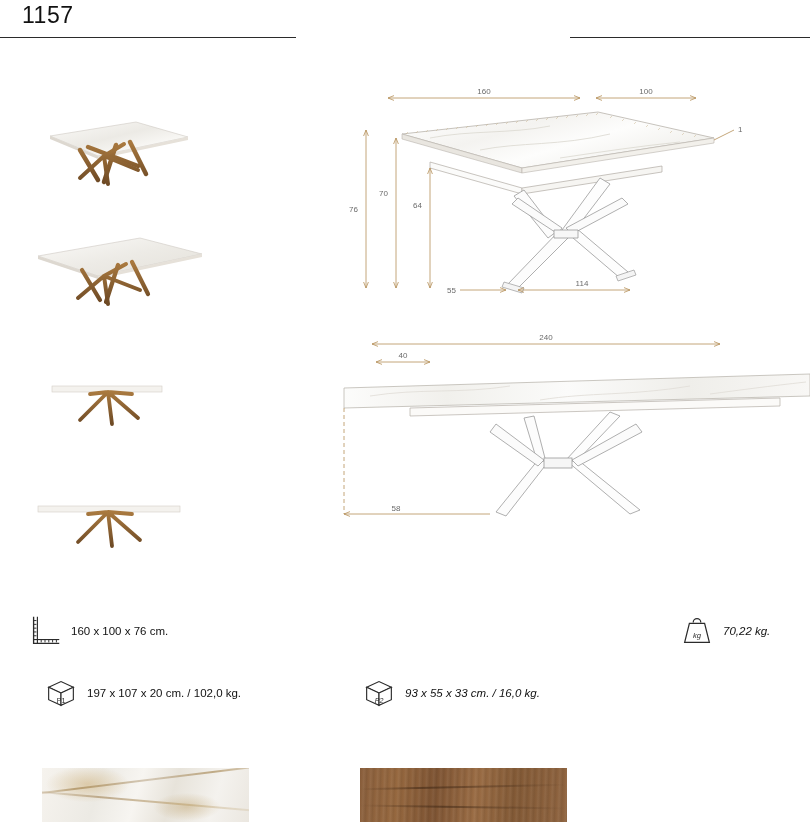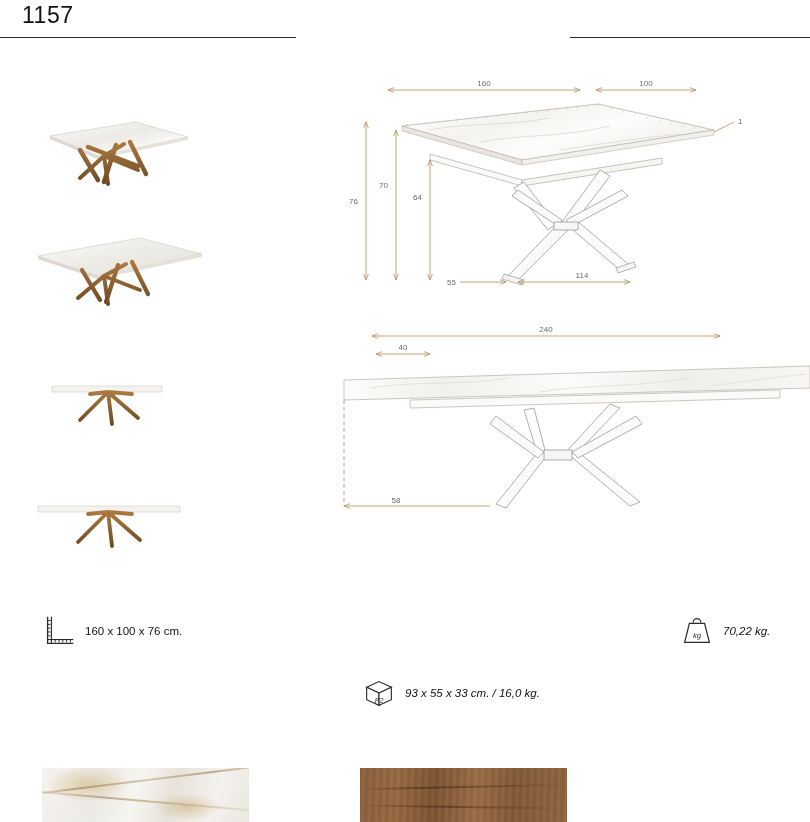--- a/index.html
+++ b/index.html
@@ -62,21 +62,21 @@
     position: absolute;
     width: 200px;
     height: 110px;
   }
   .thumb svg { display: block; }
 
   
   .drawings {
     position: absolute;
     left: 310px;
-    top: 64px;
+    top: 72px;
     width: 500px;
     height: 480px;
   }
 
   
   .specs {
     position: absolute;
     left: 0;
     top: 600px;
     width: 810px;
@@ -94,21 +94,21 @@
     flex: 0 0 38px;
     display: block;
   }
   .spec .txt {
     font-size: 11.5px;
     color: #111;
     white-space: nowrap;
     font-family: "Liberation Sans", sans-serif;
   }
 
-  .spec-dim   { left: 40px;  top: 12px; }
+  .spec-dim   { left: 26px;  top: 12px; }
   .spec-vol   { left: 360px; top: 12px; }
   .spec-wt    { left: 678px; top: 12px; font-style: italic; }
   .spec-p1    { left: 42px;  top: 74px; }
   .spec-p2    { left: 360px; top: 74px; font-style: italic; }
 
   
   .swatches {
     position: absolute;
     left: 0;
     top: 768px;
@@ -396,20 +396,29 @@
 
   <div class="spec spec-wt">
     <svg class="ic" viewBox="0 0 40 40">
       <path d="M16,11 a4,4 0 0 1 8,0" stroke="#2b2b2b" stroke-width="1.3" fill="none"></path>
       <path d="M12,12 L28,12 L33,32 L7,32 Z" fill="#ffffff" stroke="#2b2b2b" stroke-width="1.3"></path>
       <text x="20" y="27" text-anchor="middle" font-size="8" fill="#2b2b2b" font-family="Liberation Sans, sans-serif">kg</text>
     </svg>
     <span class="txt">70,22 kg.</span>
   </div>
 
+  <div class="spec spec-p1">
+    <svg class="ic" viewBox="0 0 40 40">
+      <polygon points="7,14 20,8 33,14 20,20" fill="#ffffff" stroke="#2b2b2b" stroke-width="1.2"></polygon>
+      <polygon points="7,14 20,20 20,33 7,27" fill="#ffffff" stroke="#2b2b2b" stroke-width="1.2"></polygon>
+      <polygon points="33,14 20,20 20,33 33,27" fill="#ffffff" stroke="#2b2b2b" stroke-width="1.2"></polygon>
+      <text x="20" y="30" text-anchor="middle" font-size="7.5" fill="#2b2b2b" font-family="Liberation Sans, sans-serif">P1</text>
+    </svg>
+    <span class="txt">197 x 107 x 20 cm. / 102,0 kg.</span>
+  </div>
 
   <div class="spec spec-p2">
     <svg class="ic" viewBox="0 0 40 40">
       <polygon points="7,14 20,8 33,14 20,20" fill="#ffffff" stroke="#2b2b2b" stroke-width="1.2"></polygon>
       <polygon points="7,14 20,20 20,33 7,27" fill="#ffffff" stroke="#2b2b2b" stroke-width="1.2"></polygon>
       <polygon points="33,14 20,20 20,33 33,27" fill="#ffffff" stroke="#2b2b2b" stroke-width="1.2"></polygon>
       <text x="20" y="30" text-anchor="middle" font-size="7.5" fill="#2b2b2b" font-family="Liberation Sans, sans-serif">P2</text>
     </svg>
     <span class="txt">93 x 55 x 33 cm. / 16,0 kg.</span>
   </div>

